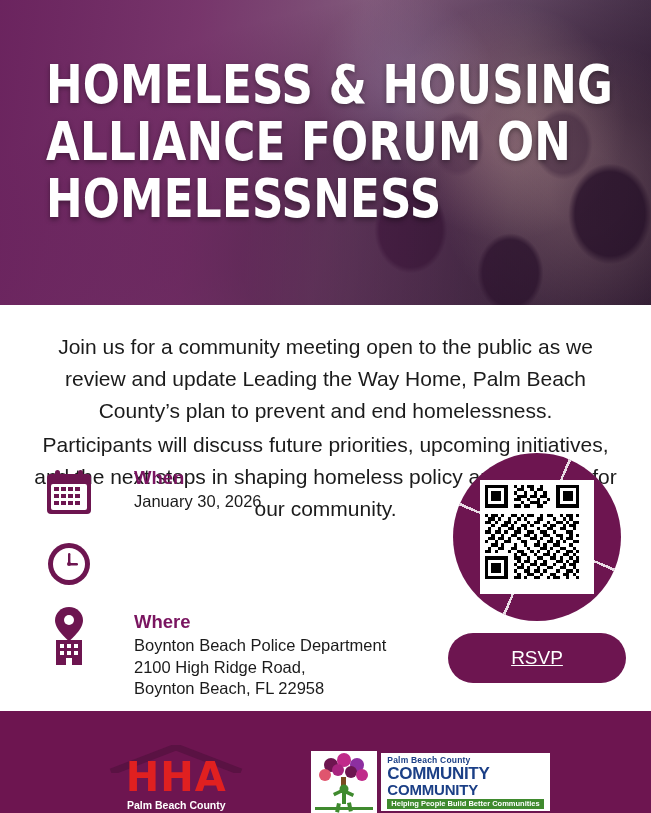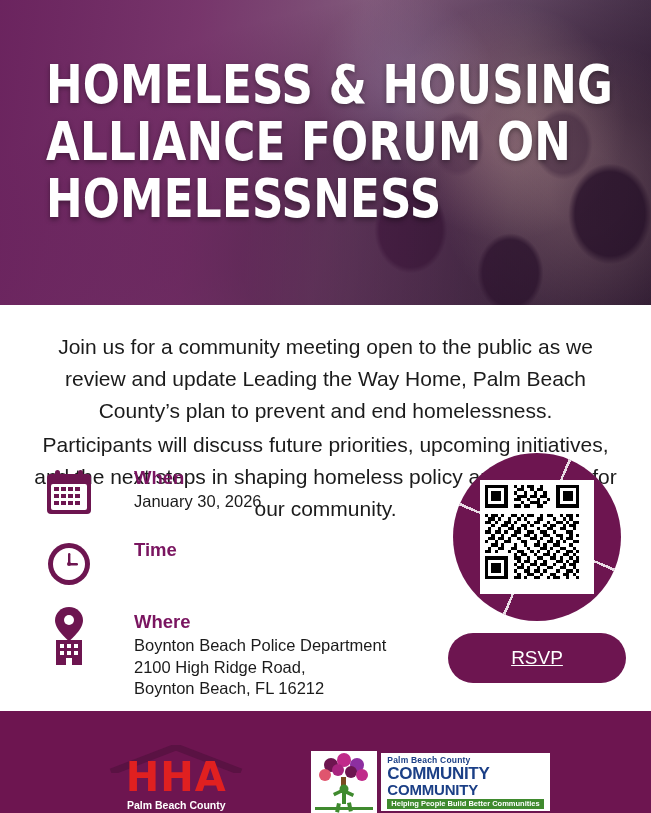--- a/index.html
+++ b/index.html
@@ -344,21 +344,20 @@
         <div class="detail-icon">
           <svg width="46" height="46" viewBox="0 0 46 46">
             <circle cx="23" cy="23" r="21" fill="#6d1550"></circle>
             <circle cx="23" cy="23" r="16" fill="#ffffff"></circle>
             <circle cx="23" cy="23" r="2" fill="#6d1550"></circle>
             <rect x="22" y="12" width="2.4" height="12" rx="1.2" fill="#6d1550"></rect>
             <rect x="23" y="22" width="9" height="2.4" rx="1.2" fill="#6d1550"></rect>
           </svg>
         </div>
         <div class="detail-text">
-          <div class="detail-label">Time</div>
         </div>
       </div>
 
       <div class="detail-row">
         <div class="detail-icon">
           <svg width="44" height="58" viewBox="0 0 44 58">
             <path d="M22 0c-8 0-14 6-14 13.5C8 23 22 34 22 34s14-11 14-20.5C36 6 30 0 22 0z" fill="#6d1550"></path>
             <circle cx="22" cy="13" r="5" fill="#ffffff"></circle>
             <rect x="9" y="33" width="26" height="25" fill="#6d1550"></rect>
             <g fill="#ffffff">
@@ -369,21 +368,21 @@
                 <rect x="20" y="44" width="4" height="4"></rect>
                 <rect x="27" y="44" width="4" height="4"></rect>
               <rect x="19" y="51" width="6" height="7"></rect>
             </g>
           </svg>
         </div>
         <div class="detail-text">
           <div class="detail-label">Where</div>
           <div class="detail-value">Boynton Beach Police Department
 2100 High Ridge Road,
-Boynton Beach, FL 16212</div>
+Boynton Beach, FL 22958</div>
         </div>
       </div>
 
     </div>
 
     <div class="qr-block">
       <div class="qr-badge">
         <div class="qr-ring"></div>
         <div class="qr-code">
           <svg width="94" height="94" viewBox="0 0 29 29" shape-rendering="crispEdges">

